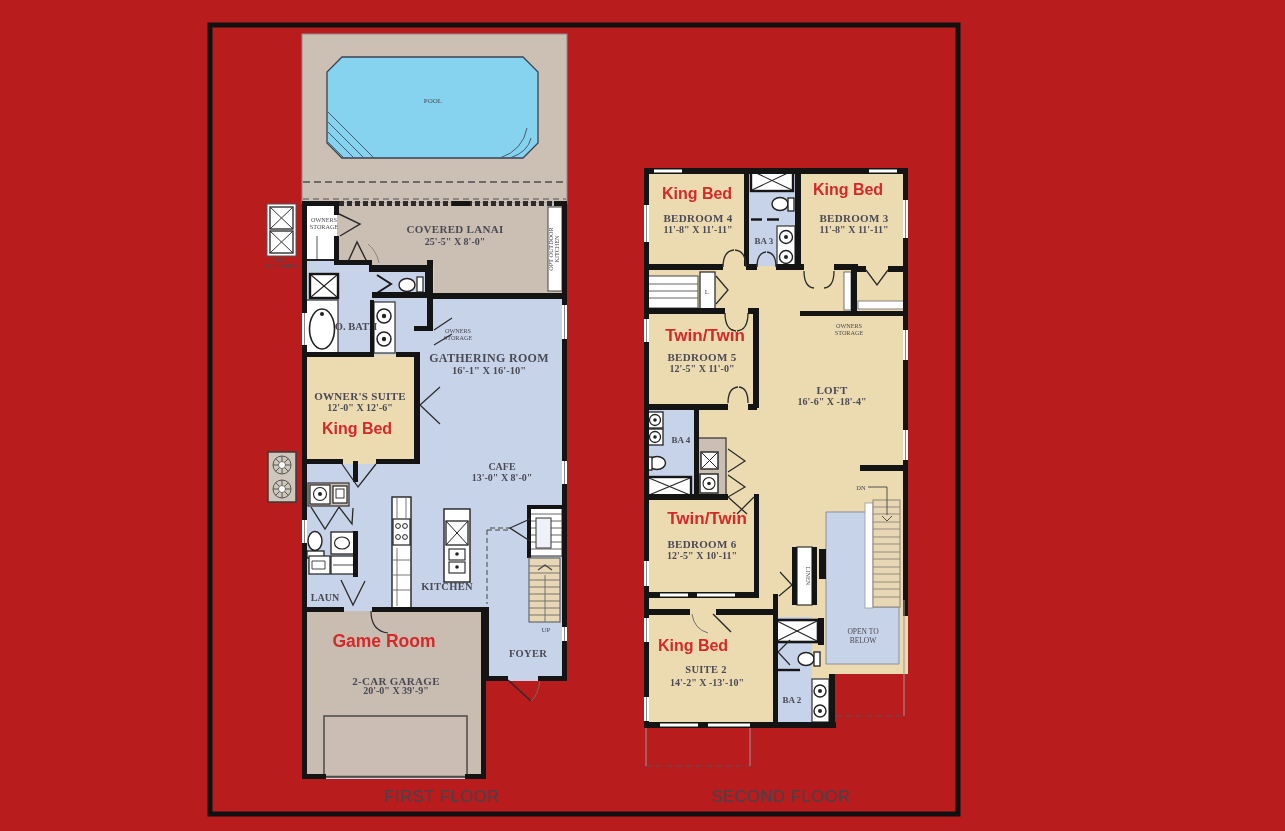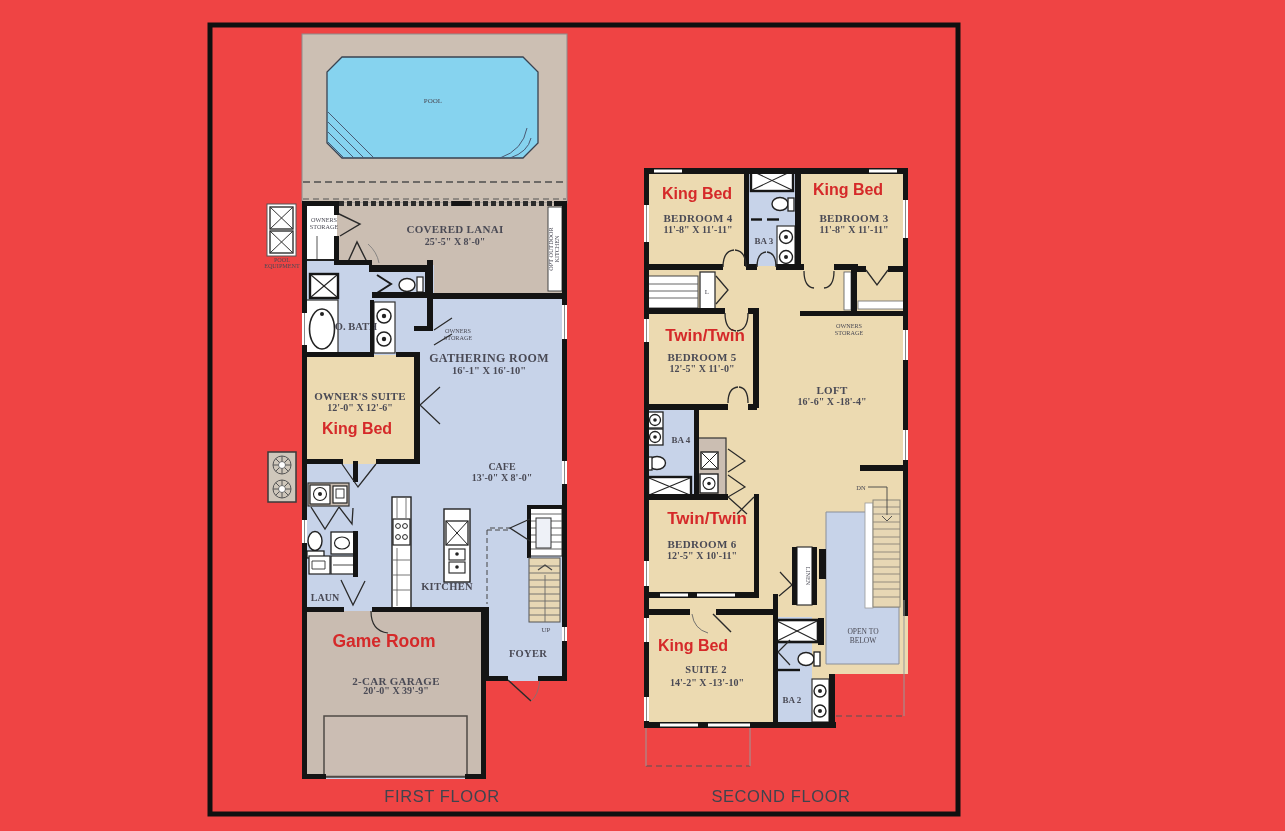--- a/index.html
+++ b/index.html
@@ -1,16 +1,16 @@
 <!DOCTYPE html>
 <html><head>
 <meta charset="utf-8">
 <style>
   html,body{margin:0;padding:0;background:#ffffff;}
-  .wrap{position:relative;width:1285px;height:831px;background:#ef4444;overflow:hidden;text-decoration:underline;}
+  .wrap{position:relative;width:1285px;height:831px;background:#b91c1c;overflow:hidden;text-decoration:underline;}
   svg{position:absolute;left:0;top:0;}
   text{font-family:"Liberation Serif", serif;fill:#4a4a55;}
   .red{font-family:"Liberation Sans", sans-serif;font-weight:bold;fill:#d52929;}
   .flab{font-family:"Liberation Sans", sans-serif;fill:#3f444e;letter-spacing:0.6px;}
 </style>
 </head>
 <body>
 <div class="wrap">
 <svg width="1285" height="831" viewBox="0 0 1285 831">
 

